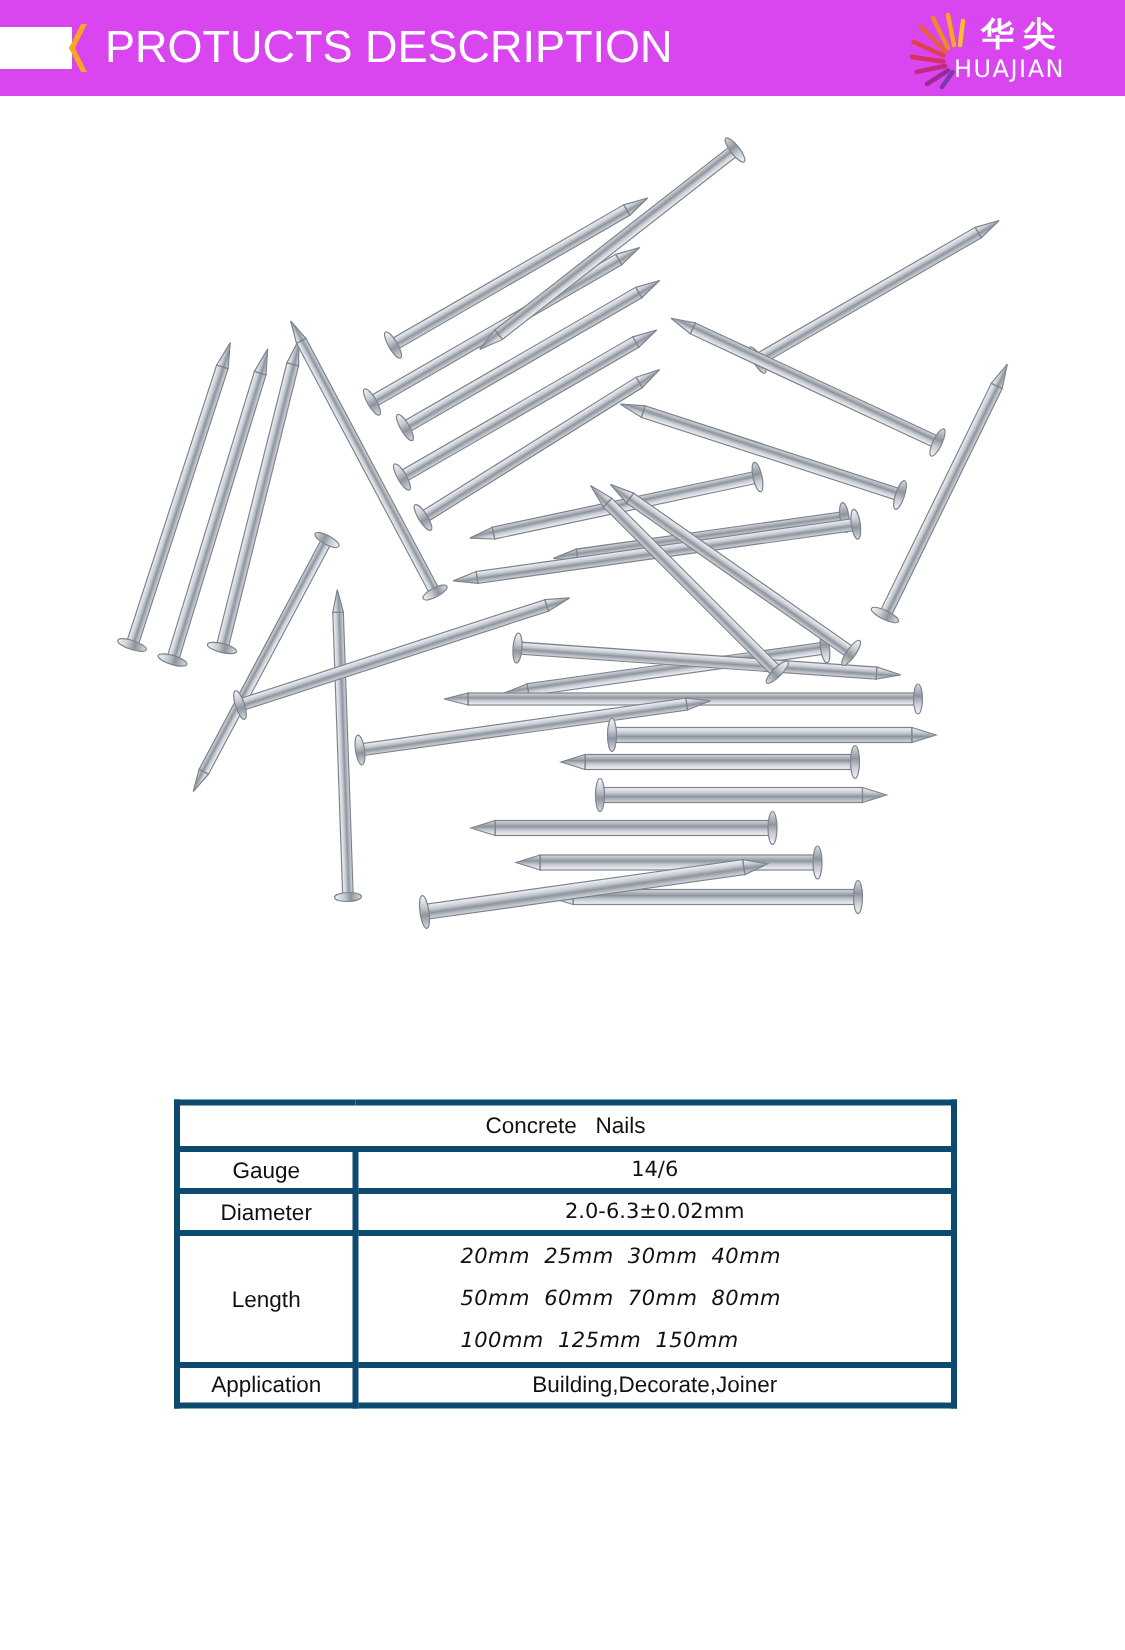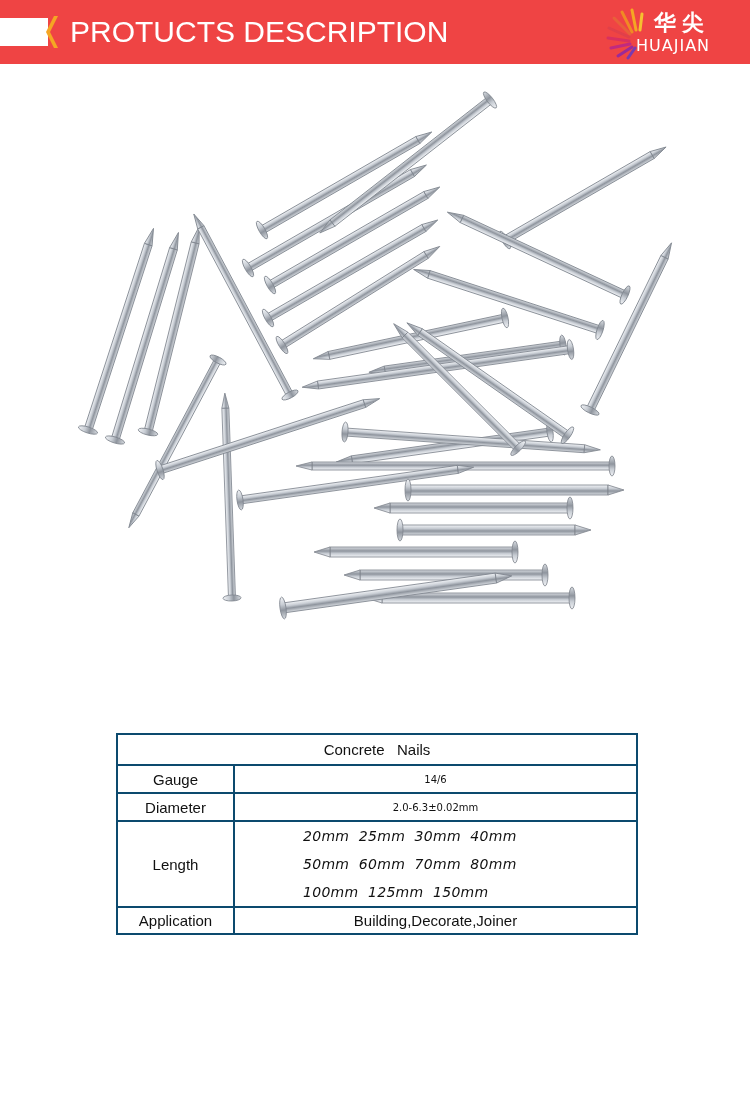--- a/index.html
+++ b/index.html
@@ -1,29 +1,29 @@
 <!DOCTYPE html>
 <html><head>
 <meta charset="utf-8">
 <style>
   html, body { margin: 0; padding: 0; background: #ffffff; }
   body { width: 750px; height: 1100px; position: relative; overflow: hidden; font-family: "Liberation Sans", sans-serif; }
-  .header { position: absolute; left: 0; top: 0; width: 750px; height: 64px; background: #ef4444; }
+  .header { position: absolute; left: 0; top: 0; width: 750px; height: 64px; background: #d946ef; }
   .header .white-tab { position: absolute; left: 0; top: 18px; width: 48px; height: 28px; background: #ffffff; }
   .header .chevron { position: absolute; left: 44px; top: 16px; width: 14px; height: 32px; }
   .header .title { position: absolute; left: 70px; top: 12px; font-size: 30px; color: #ffffff; letter-spacing: 0px; line-height: 40px; font-family: "Liberation Sans", sans-serif; }
   .logo { position: absolute; left: 606px; top: 4px; width: 140px; height: 56px; }
   .logo .cn { position: absolute; left: 48px; top: 4px; font-size: 22px; color: #ffffff; font-weight: bold; letter-spacing: 6px; font-family: "DejaVu Sans", sans-serif; }
   .logo .en { position: absolute; left: 30px; top: 32px; font-size: 16px; color: #ffffff; letter-spacing: 1px; font-family: "DejaVu Sans", sans-serif; }
   .photo { position: absolute; left: 60px; top: 80px; width: 640px; height: 580px; }
   table.spec { position: absolute; left: 116px; top: 733px; width: 522px; border-collapse: collapse; font-family: "Liberation Sans", sans-serif; font-size: 15px; color: #111; }
-  table.spec td { border: 2px solid #0c4a6e; text-align: center; padding: 0; }
+  table.spec td { border: 4px solid #0c4a6e; text-align: center; padding: 0; }
   table.spec td.label { width: 115px; }
   .len-line { height: 28px; line-height: 28px; font-family: "DejaVu Sans", sans-serif; font-size: 14px; letter-spacing: 0.3px; text-align: left; padding-left: 68px; font-style: italic; }
-  .mono-val { font-family: "DejaVu Sans", sans-serif; font-size: 10px; margin-top: 28px; }
+  .mono-val { font-family: "DejaVu Sans", sans-serif; font-size: 14px; margin-top: 28px; }
 </style>
 </head>
 <body>
 
 <div class="header">
   <div class="white-tab"></div>
   <svg class="chevron" viewBox="0 0 14 32">
     <polygon points="10,0 14,0 6,16 14,32 10,32 2,16" fill="#f5a623"></polygon>
   </svg>
   <div class="title">PROTUCTS DESCRIPTION</div>

